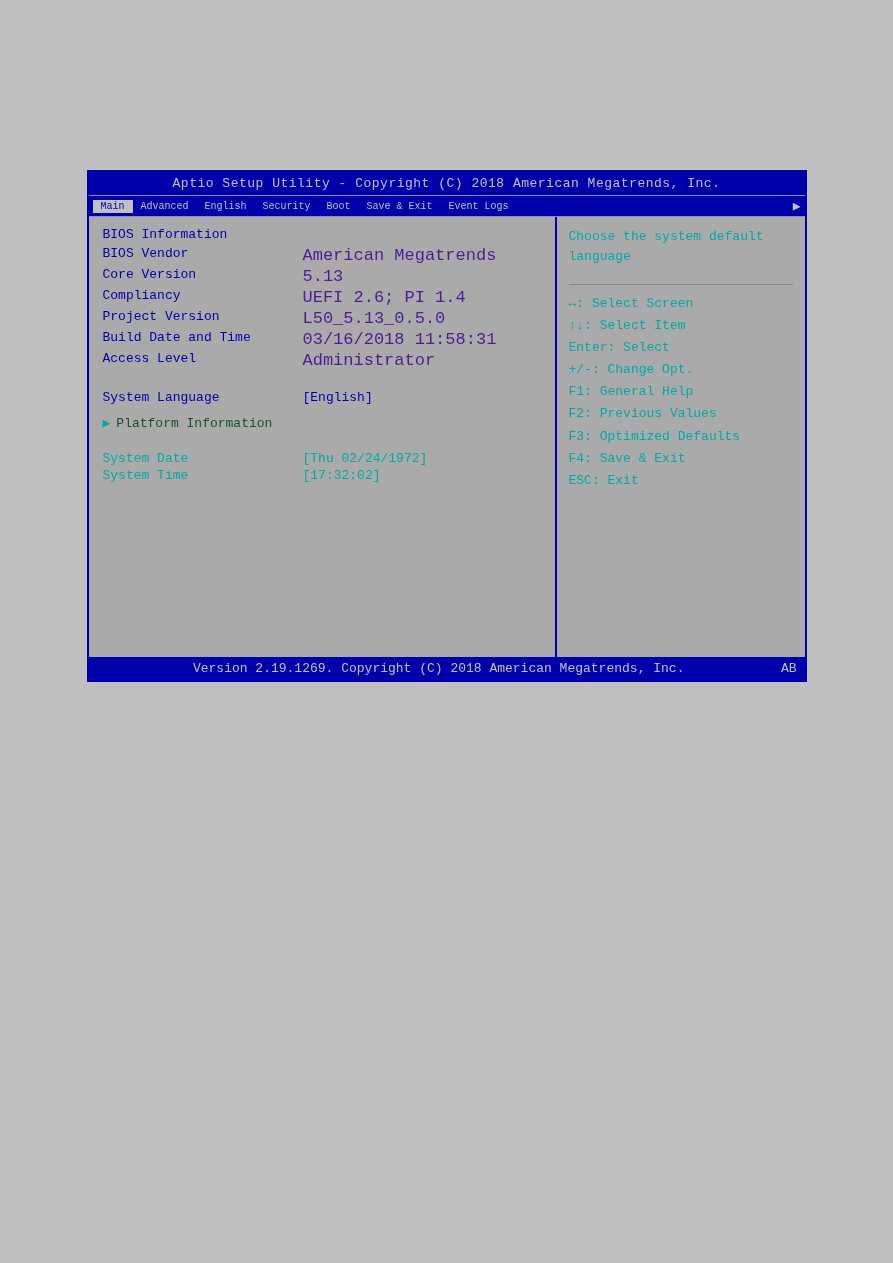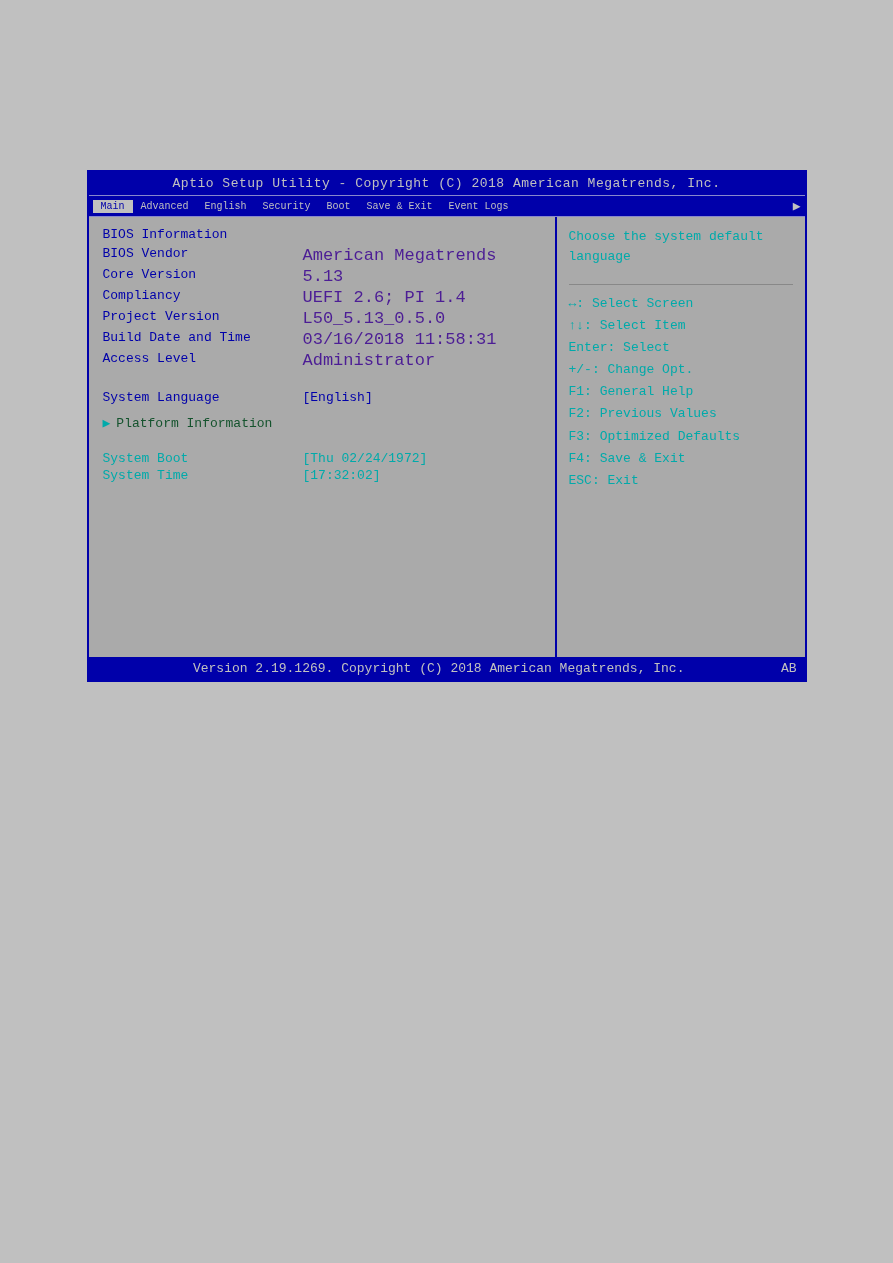--- a/index.html
+++ b/index.html
@@ -266,21 +266,21 @@
       </div>
 
       <div class="platform-info-row">
         <span class="platform-arrow">▶</span>
         <span class="platform-label">Platform Information</span>
       </div>
 
       <div class="separator"></div>
 
       <div class="system-date-row">
-        <span class="label">System Boot</span>
+        <span class="label">System Date</span>
         <span class="value">[Thu 02/24/1972]</span>
       </div>
       <div class="system-time-row">
         <span class="label">System Time</span>
         <span class="value">[17:32:02]</span>
       </div>
 
     </div>
 
     <div class="right-panel">

